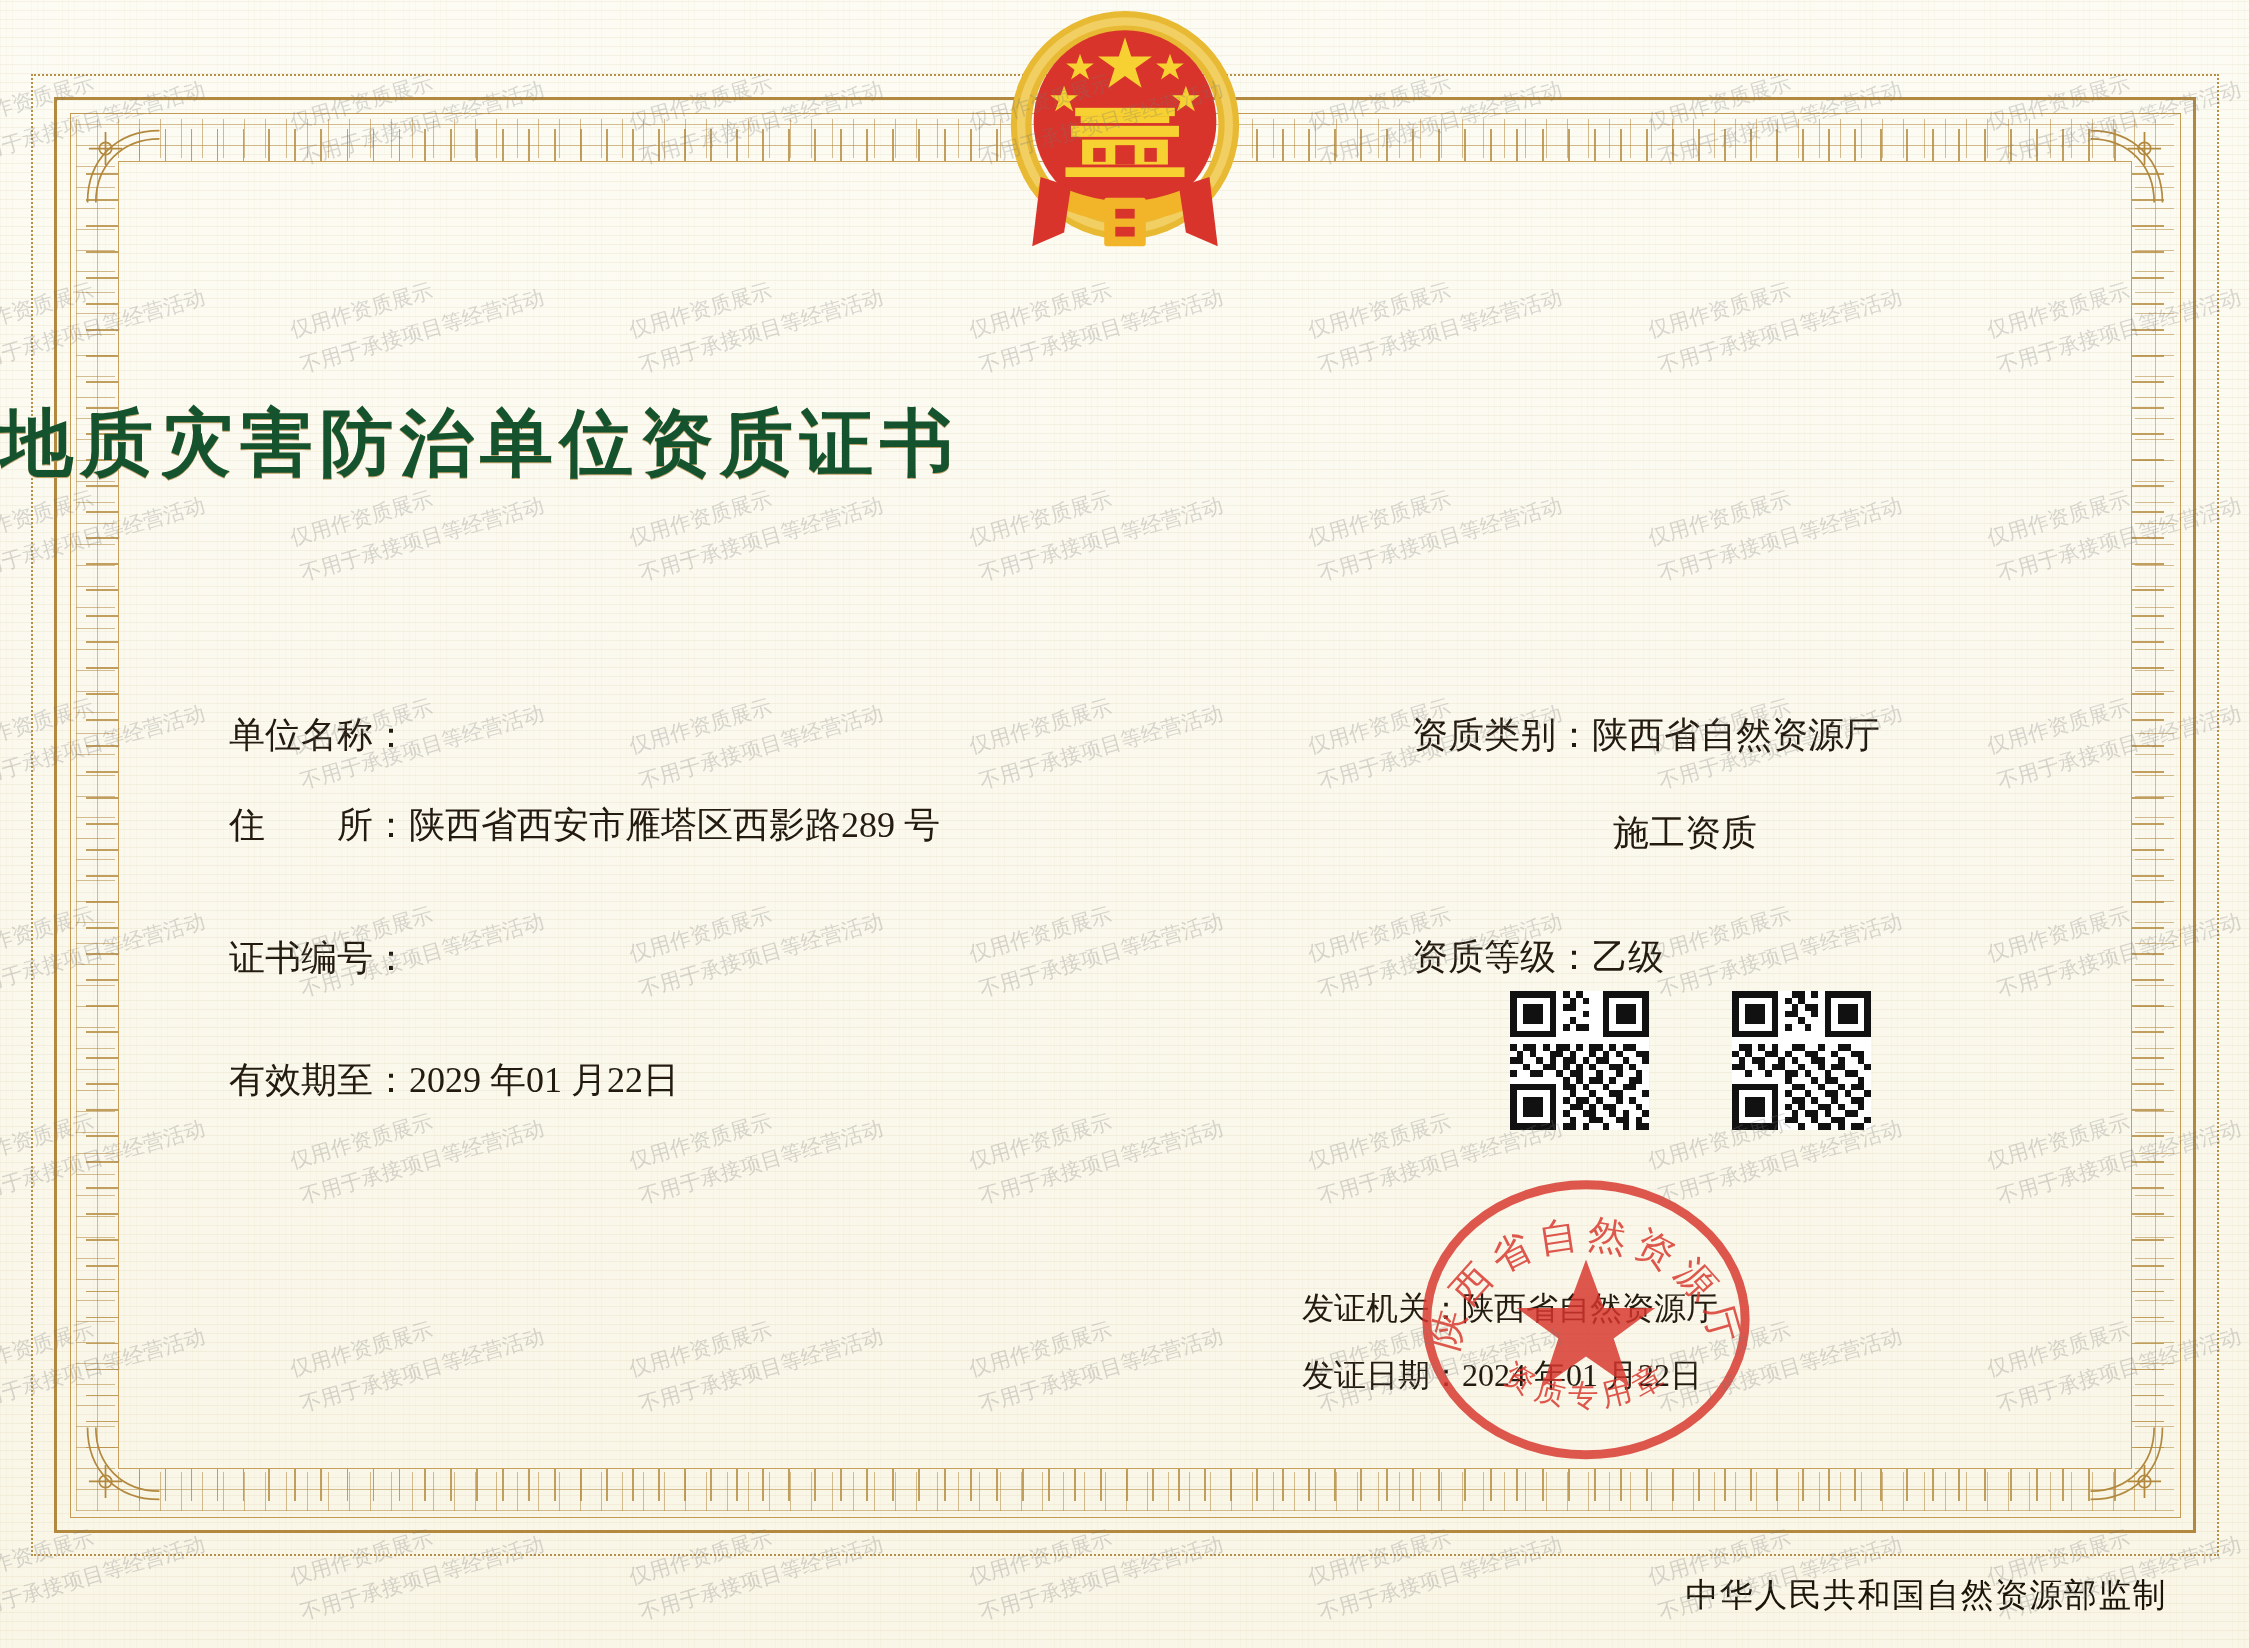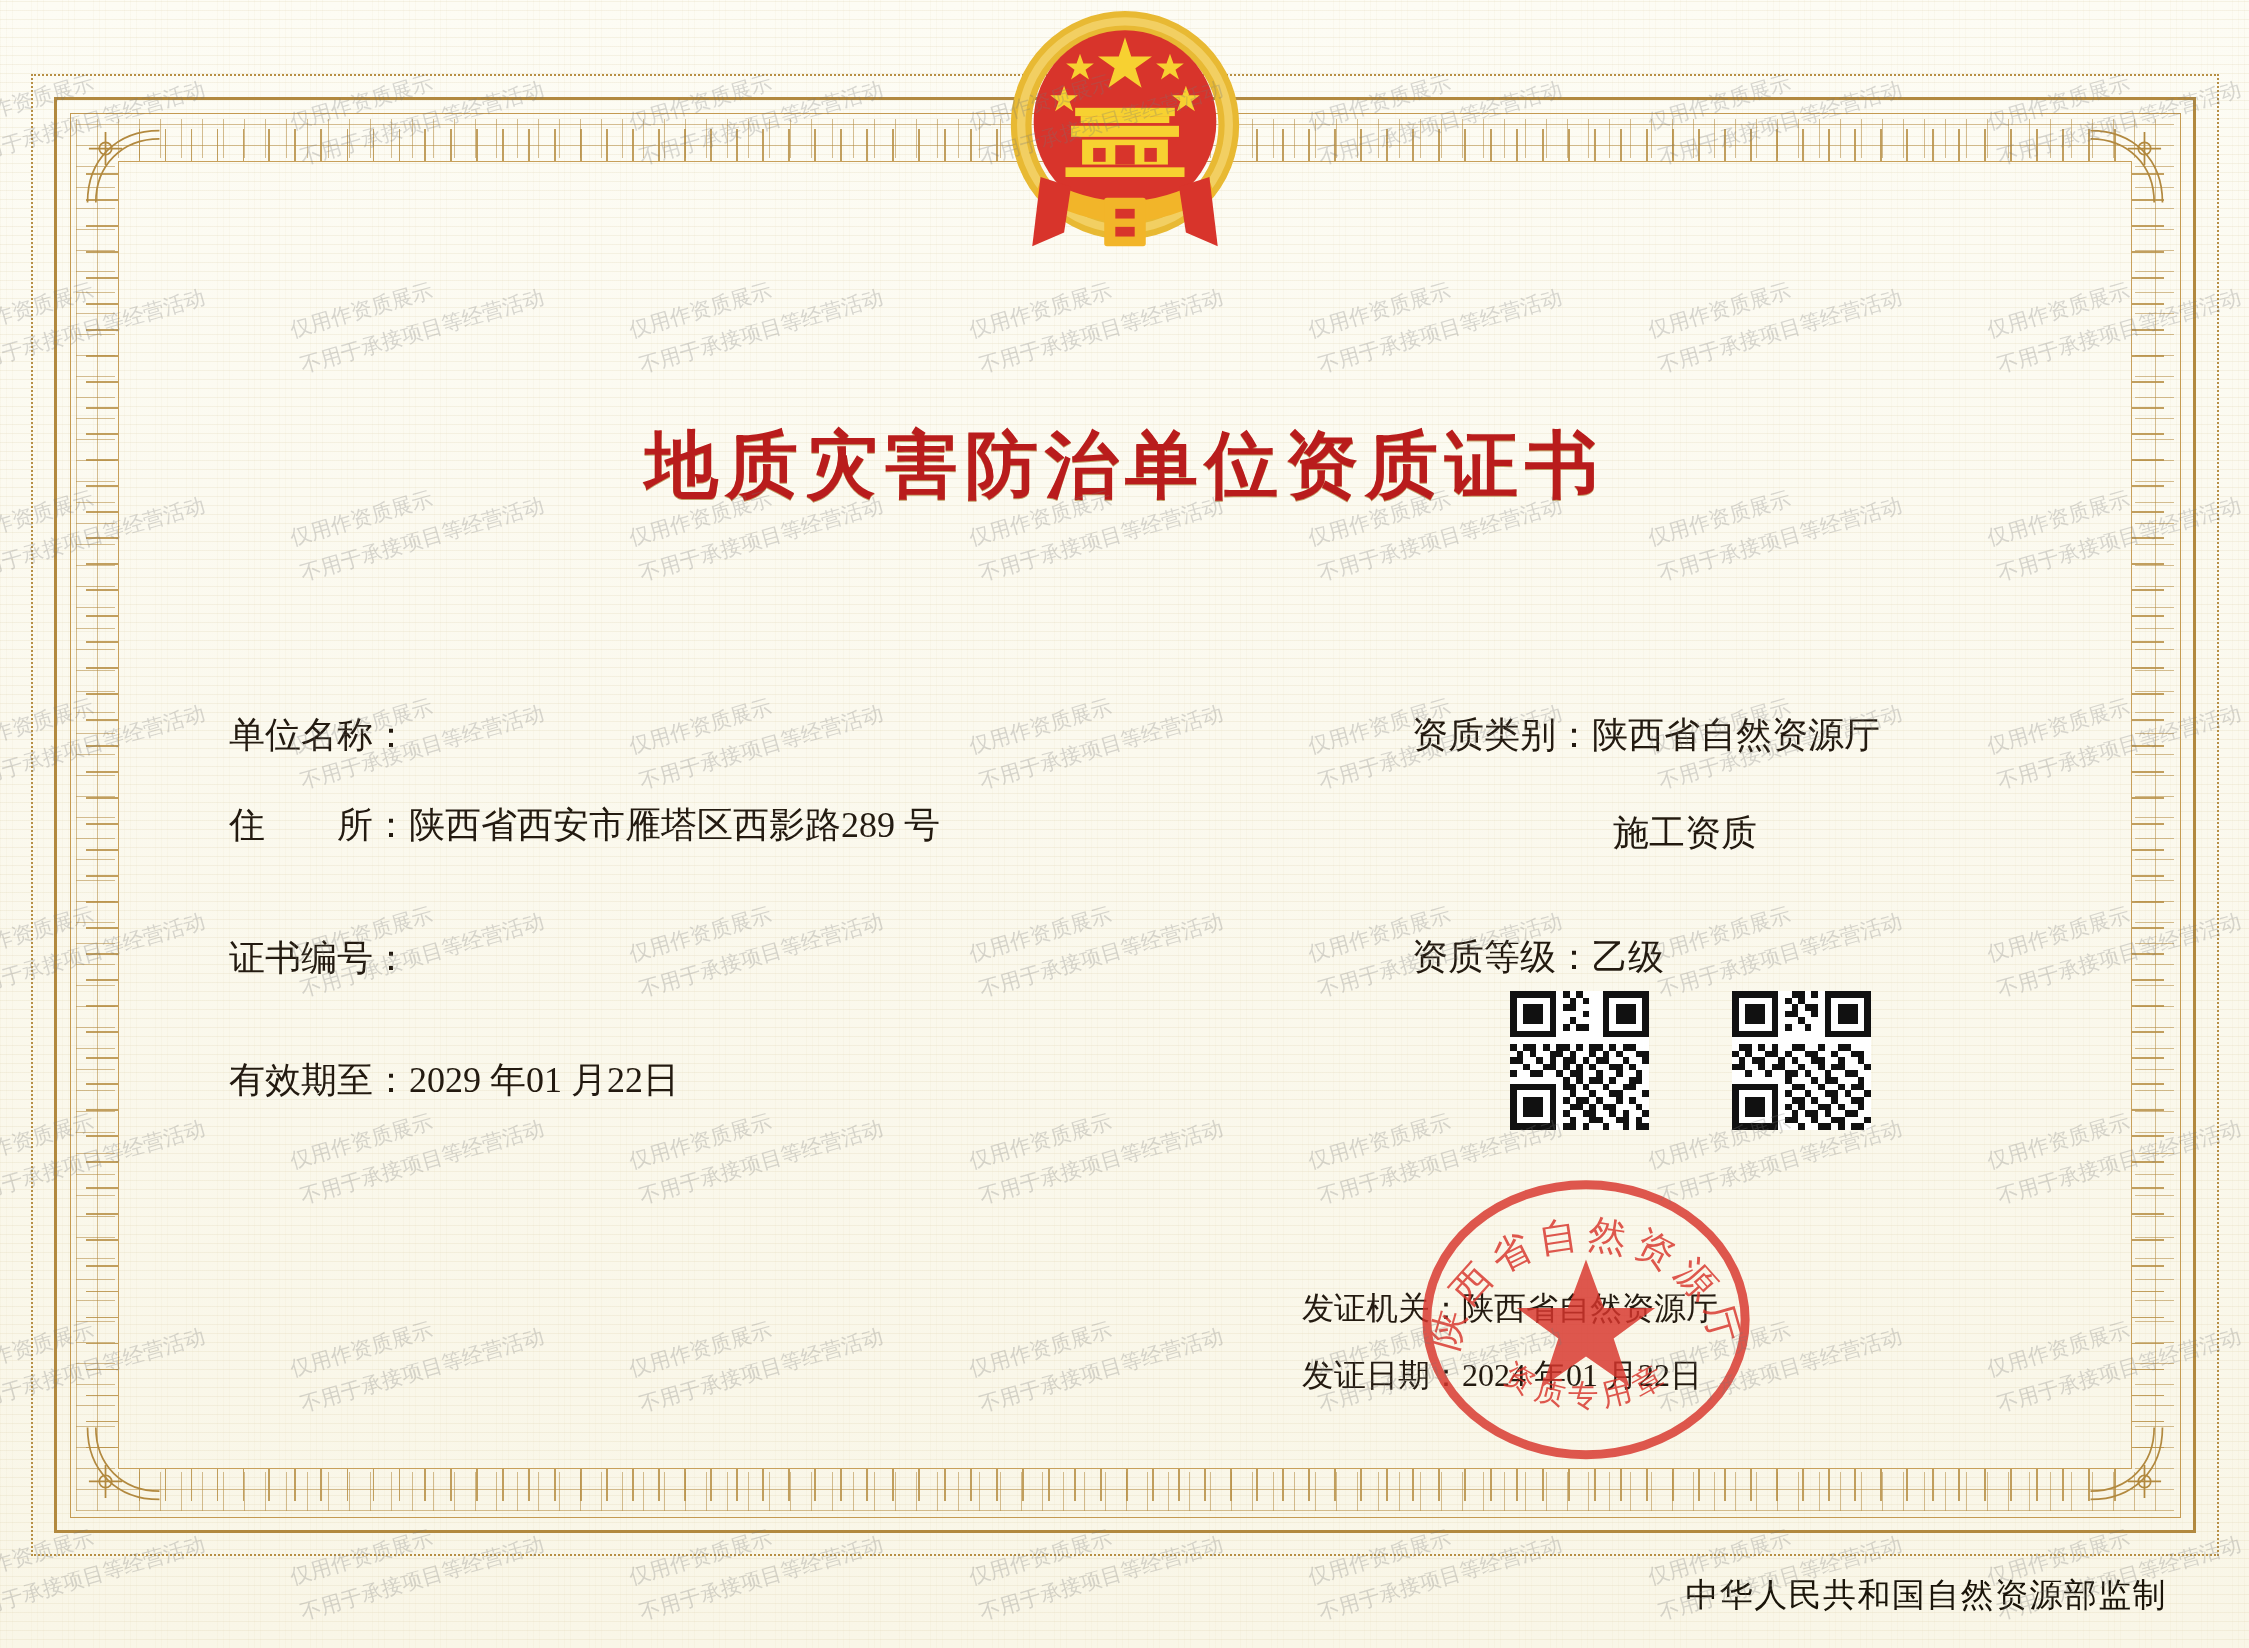--- a/index.html
+++ b/index.html
@@ -86,23 +86,23 @@
   .c-br{right:25px;bottom:25px;transform:scale(-1,-1)}
 
   
   .emblem{
     position:absolute;left:50%;top:4.2px;transform:translateX(-50%);
     width:263px;height:277px;z-index:6;
   }
 
   
   .title{
-    position:absolute;left:0;right:0;top:417px;text-align:center;
+    position:absolute;left:0;right:0;top:395px;
     font-size:73px;letter-spacing:7px;font-weight:700;
-    color:#b91c1c;
+    color:#14532d;
     font-family:"Liberation Serif","DejaVu Serif",serif;
     text-shadow:0 0.7px 0 #c3a06a;
     z-index:5;
   }
 
   
   .fields{position:absolute;left:0;right:0;top:707px;z-index:5;
     color:#231a10;font-size:36px;line-height:1.6;}
   .col-left{position:absolute;left:229px;top:0;width:1004px;}
   .col-right{position:absolute;left:1412px;top:0;width:727px;}

